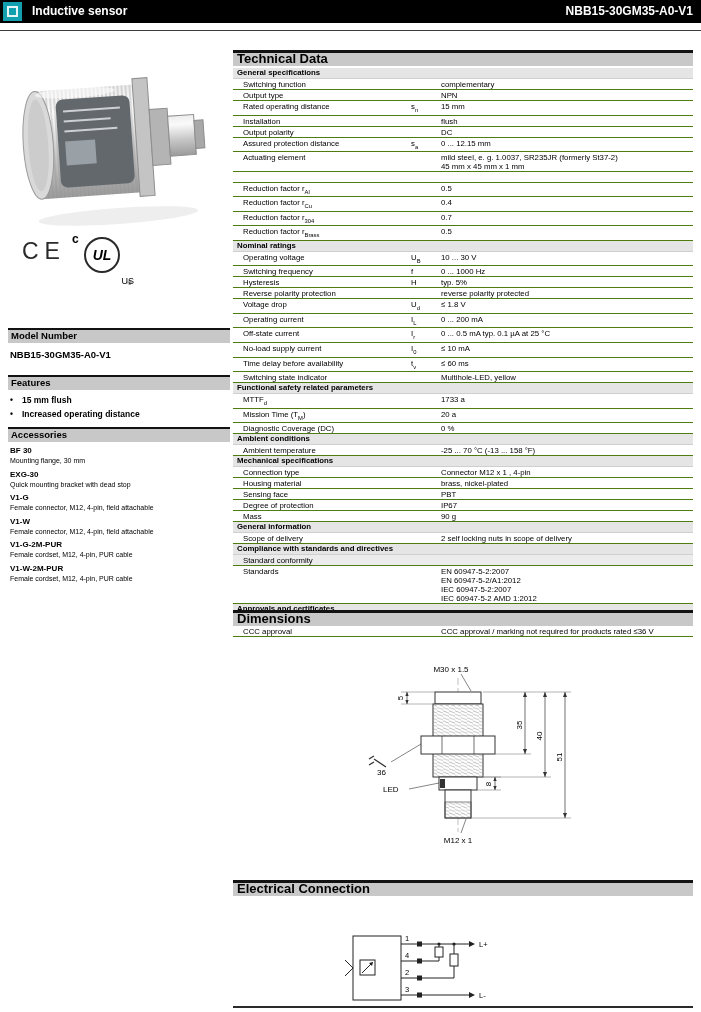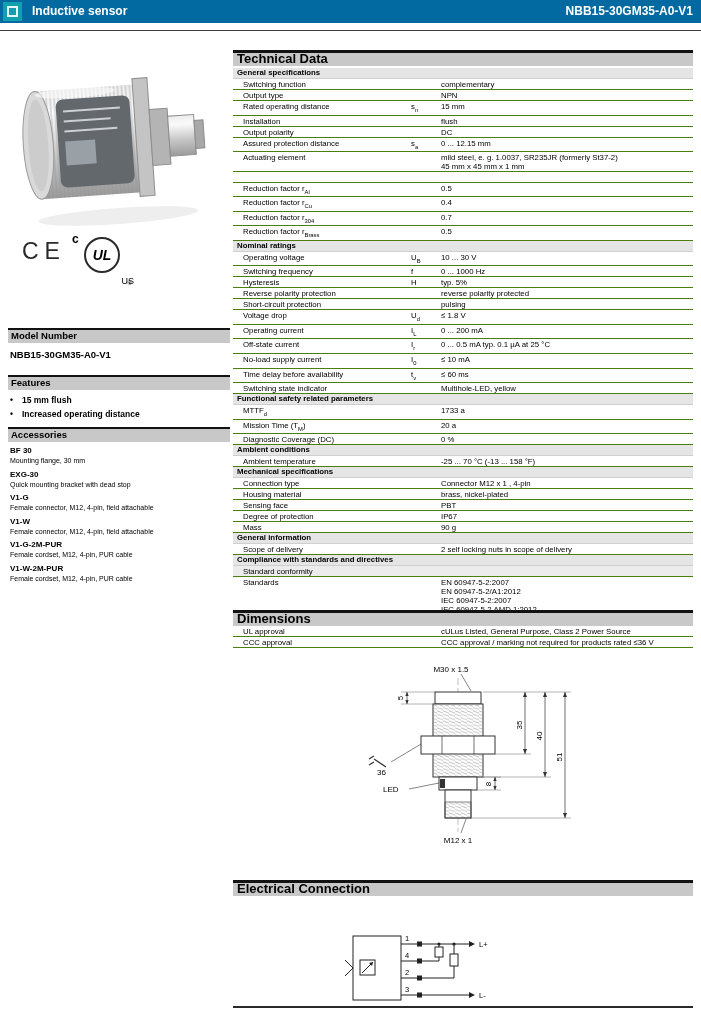--- a/index.html
+++ b/index.html
@@ -1,20 +1,20 @@
 <!DOCTYPE html>
 <html><head>
 <meta charset="utf-8">
 <style>
   * { margin:0; padding:0; box-sizing:border-box; }
   body { background:#e9e9e9; font-family:"Liberation Sans","DejaVu Sans",sans-serif; }
   .page { position:relative; width:701px; height:1012px; background:#fff; color:#000; overflow:hidden; }
 
   
-  .header-bar { position:absolute; top:0; left:0; width:701px; height:23px; background:#0369a1; }
+  .header-bar { position:absolute; top:0; left:0; width:701px; height:23px; background:#000000; }
   .brand-icon { position:absolute; top:2px; left:3px; width:19px; height:19px; background:#129fb0; }
   .brand-icon::after { content:""; position:absolute; inset:4px; border:2px solid #e6f5f6; }
   .header-title { position:absolute; left:32px; top:0; line-height:23px; color:#fff; font-size:12px; font-weight:bold; }
   .header-model { position:absolute; right:8px; top:0; line-height:23px; color:#fff; font-size:12px; font-weight:bold; }
   .header-rule { position:absolute; top:30px; left:0; width:701px; height:1px; background:#3c3c3c; }
 
   
   .left { position:absolute; left:8px; top:32px; width:222px; height:960px; }
   .photo { position:absolute; left:0; top:6px; width:214px; height:200px; }
   .ce-mark { position:absolute; left:14px; top:206px; font-size:23px; color:#2a2a2a; letter-spacing:6px; }
@@ -271,27 +271,20 @@
           </div>
         </div>
         <div class="trow">
           <div class="c-label">Reverse polarity protection</div>
           <div class="c-sym"></div>
           <div class="c-val">
             <div>reverse polarity protected</div>
           </div>
         </div>
         <div class="trow">
-          <div class="c-label">Short-circuit protection</div>
-          <div class="c-sym"></div>
-          <div class="c-val">
-            <div>pulsing</div>
-          </div>
-        </div>
-        <div class="trow">
           <div class="c-label">Voltage drop</div>
           <div class="c-sym">U<sub>d</sub></div>
           <div class="c-val">
             <div>≤ 1.8 V</div>
           </div>
         </div>
         <div class="trow">
           <div class="c-label">Operating current</div>
           <div class="c-sym">I<sub>L</sub></div>
           <div class="c-val">

